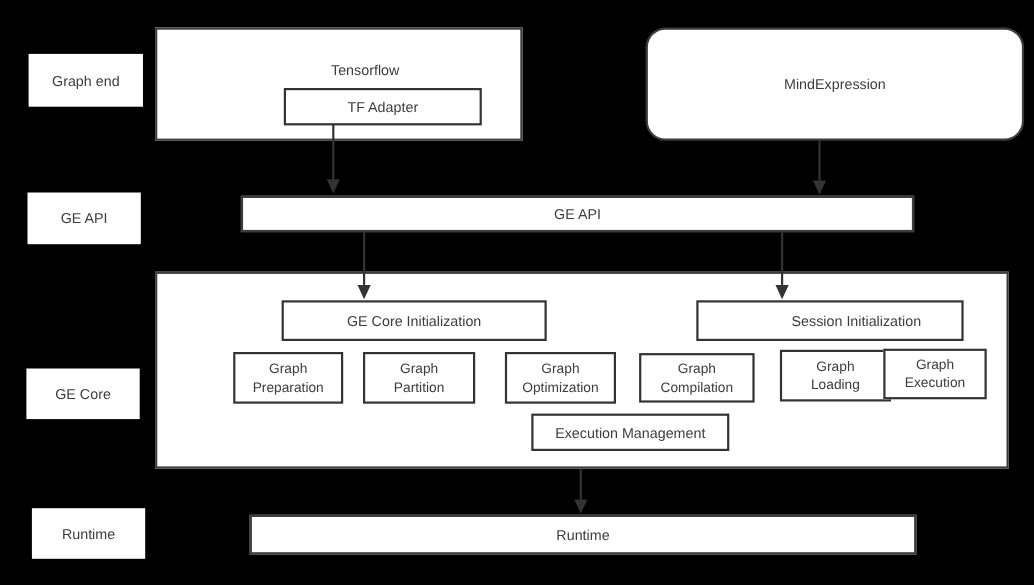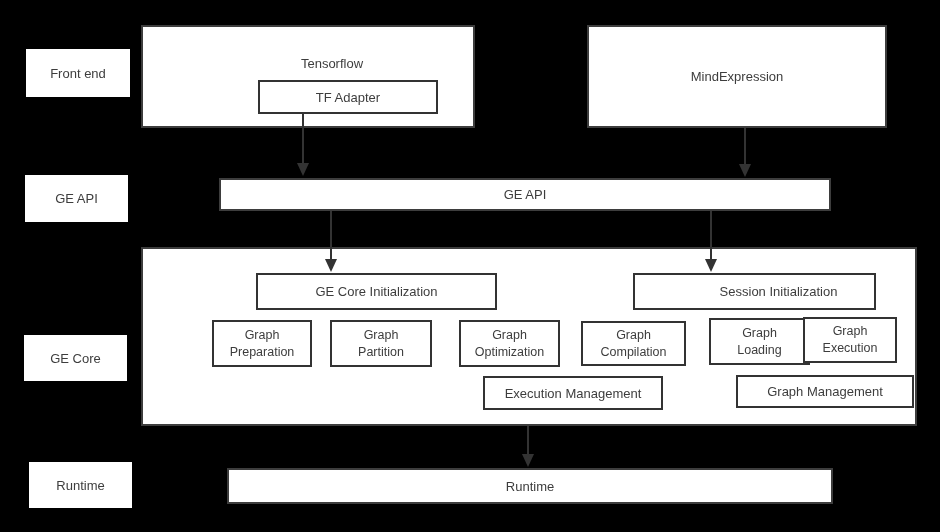--- a/index.html
+++ b/index.html
@@ -89,33 +89,33 @@
     border-left: 6px solid transparent;
     border-right: 6px solid transparent;
     border-top: 13px solid var(--arrow, #333333);
   }
 </style>
 </head>
 <body>
 
 <div id="canvas">
 
-  <div class="side-label" style="left:26px; top:49px; width:104px; height:48px;">Front end</div>
+  <div class="side-label" style="left:26px; top:49px; width:104px; height:48px;">Graph end</div>
   <div class="side-label" style="left:25px; top:175px; width:103px; height:47px;">GE API</div>
   <div class="side-label" style="left:24px; top:335px; width:103px; height:46px;">GE Core</div>
   <div class="side-label" style="left:29px; top:462px; width:103px; height:46px;">Runtime</div>
 
   <div class="outer-box" style="left:141px; top:25px; width:334px; height:103px;">
     <div class="outer-title">Tensorflow</div>
     <div class="inner-box" style="left:71px; top:53px; width:180px; height:34px;">
       <span>TF Adapter</span>
     </div>
   </div>
 
-  <div class="outer-box center-text" style="left:587px; top:25px; width:300px; height:103px;">
+  <div class="outer-box center-text" style="left:587px; top:25px; width:344px; height:103px;border-radius:18px;">
     <span>MindExpression</span>
   </div>
 
   <div class="bar" style="left:219px; top:178px; width:612px; height:33px;">
     <span>GE API</span>
   </div>
 
   <div class="outer-box" style="left:141px; top:247px; width:776px; height:179px;">
 
     <div class="inner-box" style="left:69px; top:24px; width:241px; height:37px;">
@@ -140,23 +140,20 @@
     <div class="inner-box" style="left:522px; top:69px; width:101px; height:47px;">
       <span class="module-label">Graph Loading</span>
     </div>
     <div class="inner-box" style="left:616px; top:68px; width:94px; height:46px;text-align:center;">
       <span class="module-label">Graph Execution</span>
     </div>
 
     <div class="inner-box" style="left:296px; top:127px; width:180px; height:34px;">
       <span>Execution Management</span>
     </div>
-    <div class="inner-box" style="left:549px; top:126px; width:178px; height:33px;">
-      <span>Graph Management</span>
-    </div>
   </div>
 
   <div class="bar" style="left:227px; top:468px; width:606px; height:36px;">
     <span>Runtime</span>
   </div>
 
   <div class="arrow" style="left:297px; top:113px; height:63px;">
     <div class="shaft"></div>
     <div class="head"></div>
   </div>

